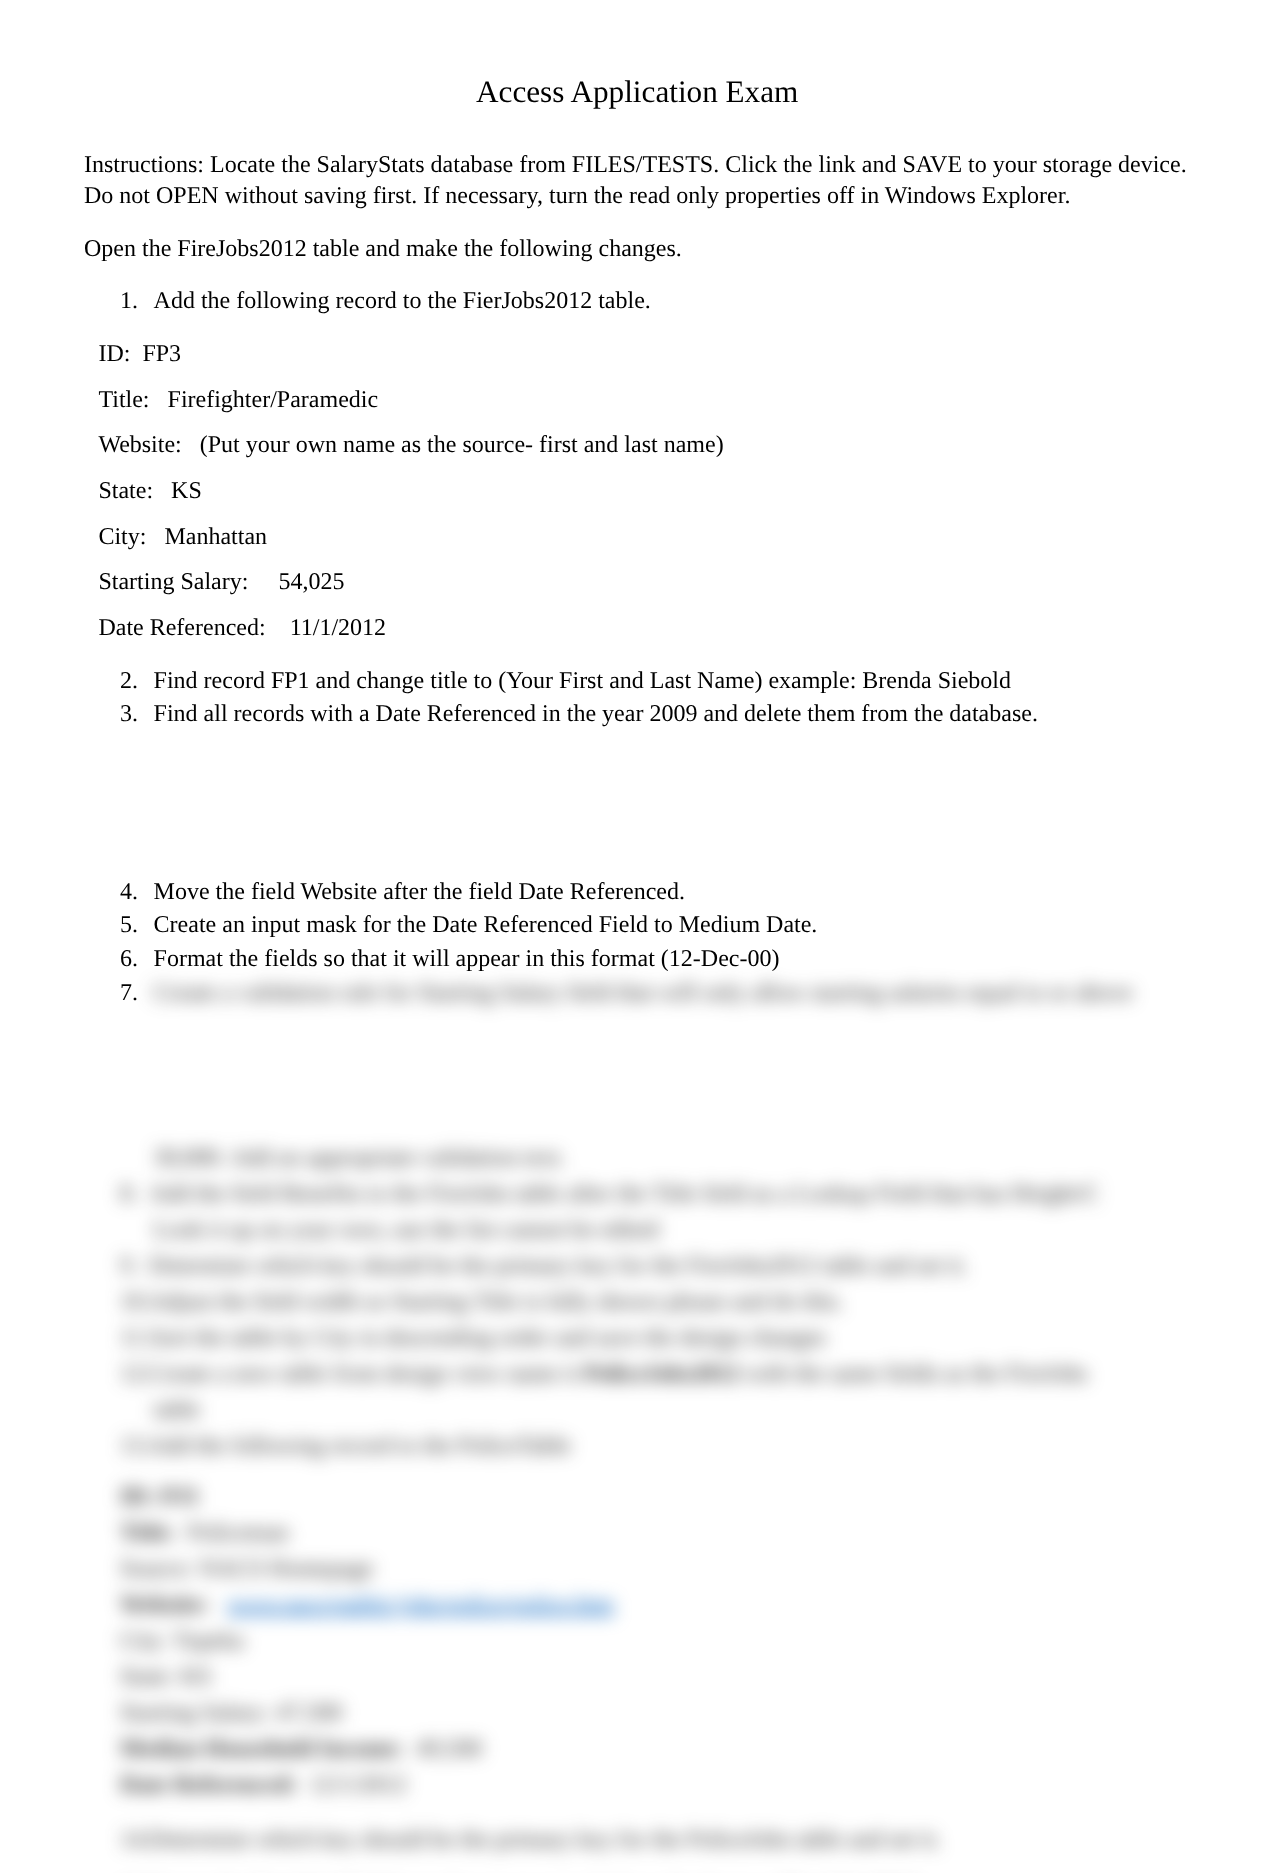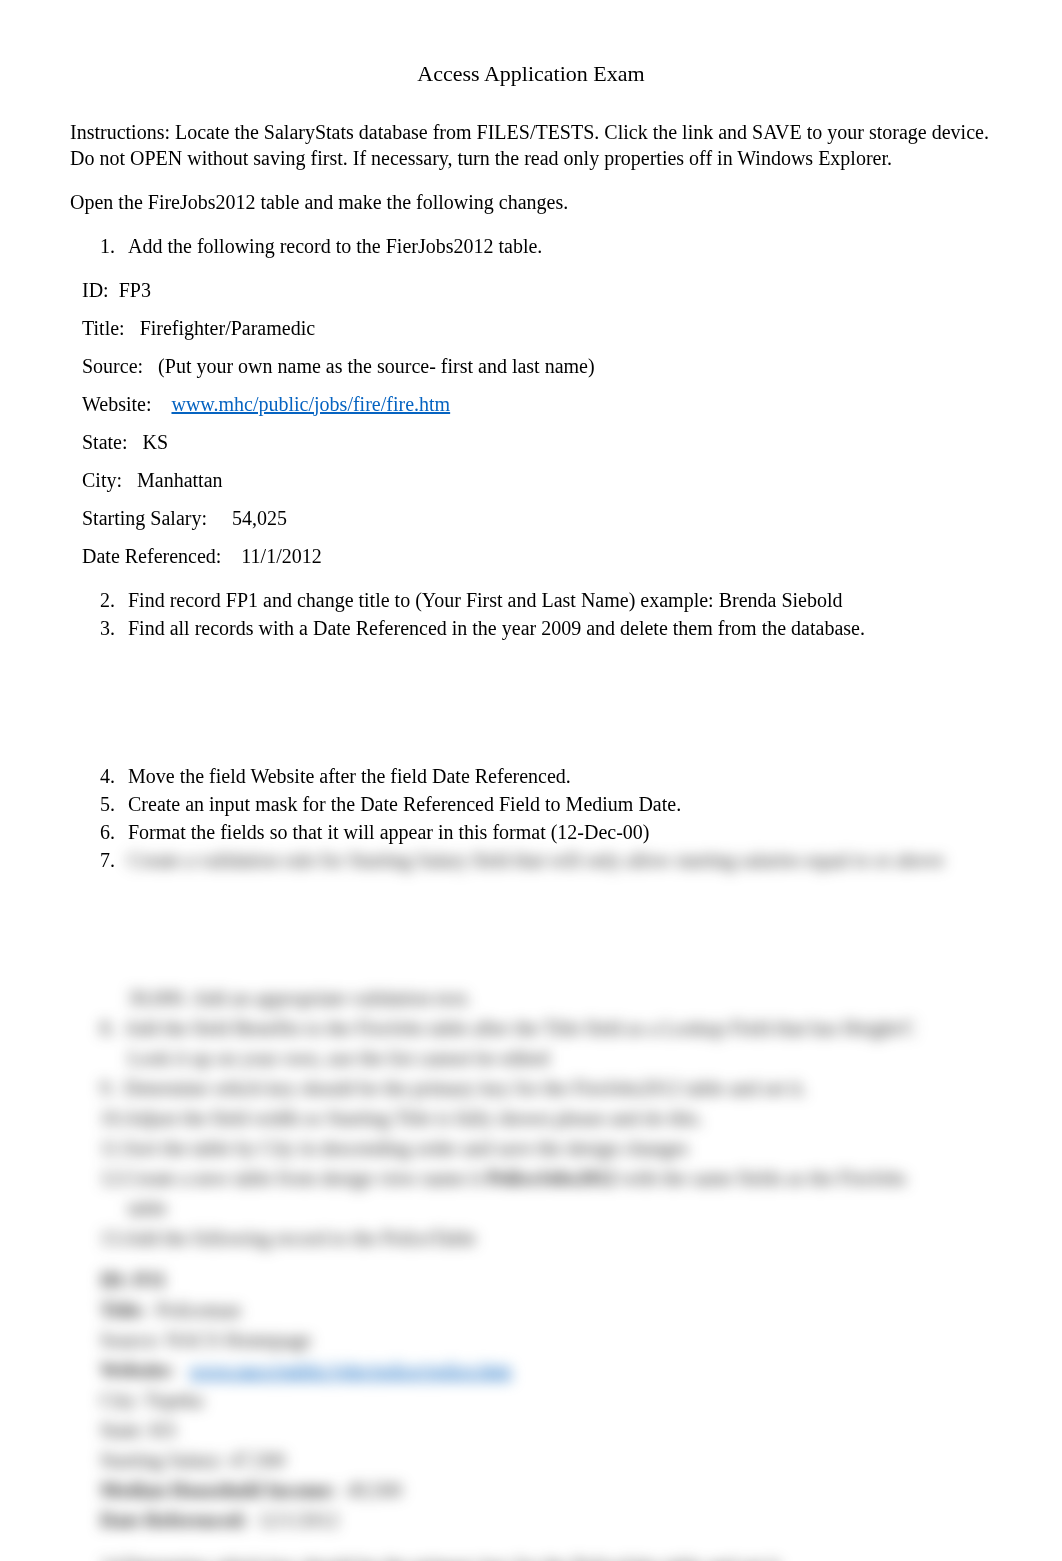--- a/index.html
+++ b/index.html
@@ -8,21 +8,21 @@
       color: #000;
       margin: 0;
       padding: 60px 70px;
       width: 1062px;
       box-sizing: border-box;
       background: #fff;
       line-height: 1.3;
     }
     .title {
       text-align: center;
-      font-size: 22px;
+      font-size: 26px;
       margin-bottom: 30px;
     }
     .para {
       margin-bottom: 18px;
     }
     .link {
       color: #0563c1;
       text-decoration: underline;
     }
     ol.main {
@@ -90,26 +90,22 @@
 <div class="record-block">
   <p class="record-line">
     <span>ID:</span>&nbsp;
     <span>FP3</span>
   </p>
   <p class="record-line">
     <span>Title:</span>&nbsp;&nbsp;
     <span>Firefighter/Paramedic</span>
   </p>
   <p class="record-line">
-    <span>Source:</span>&nbsp;&nbsp;
+    <span>Website:</span>&nbsp;&nbsp;
     <span>(Put your own name as the source- first and last name)</span>
-  </p>
-  <p class="record-line">
-    <span>Website:</span>&nbsp;&nbsp;&nbsp;
-    <a class="link">www.mhc/public/jobs/fire/fire.htm</a>
   </p>
   <p class="record-line">
     <span>State:</span>&nbsp;&nbsp;
     <span>KS</span>
   </p>
   <p class="record-line">
     <span>City:</span>&nbsp;&nbsp;
     <span>Manhattan</span>
   </p>
   <p class="record-line">

